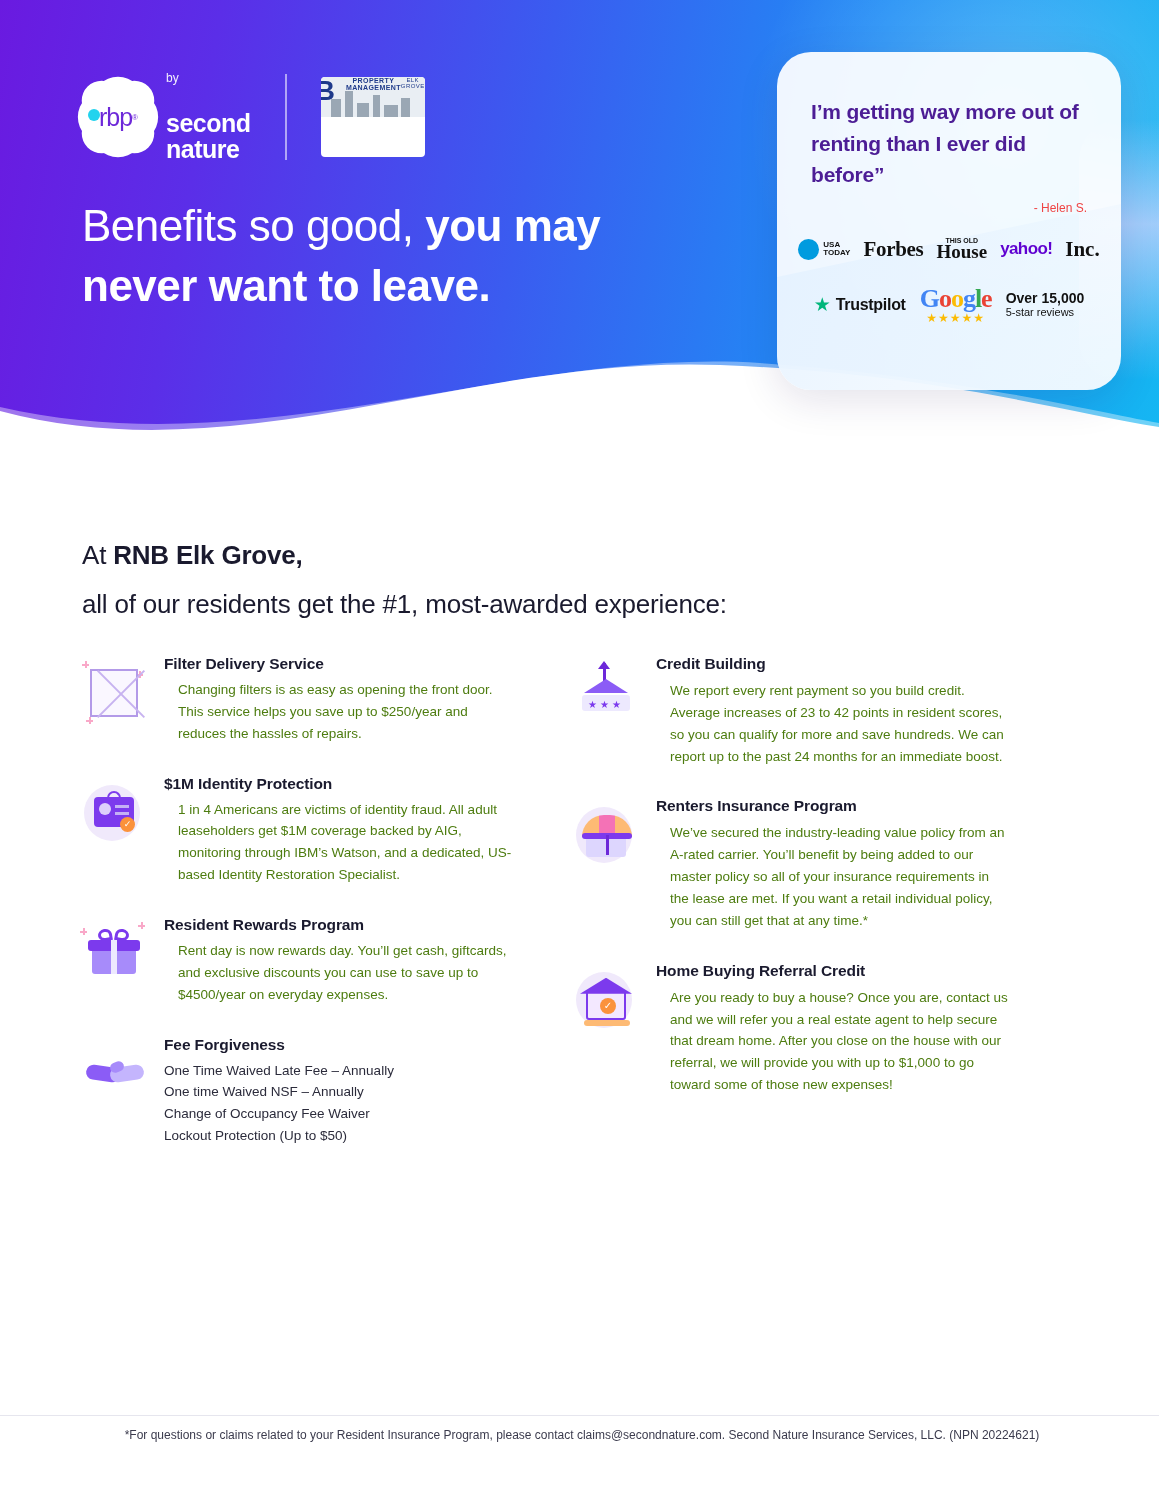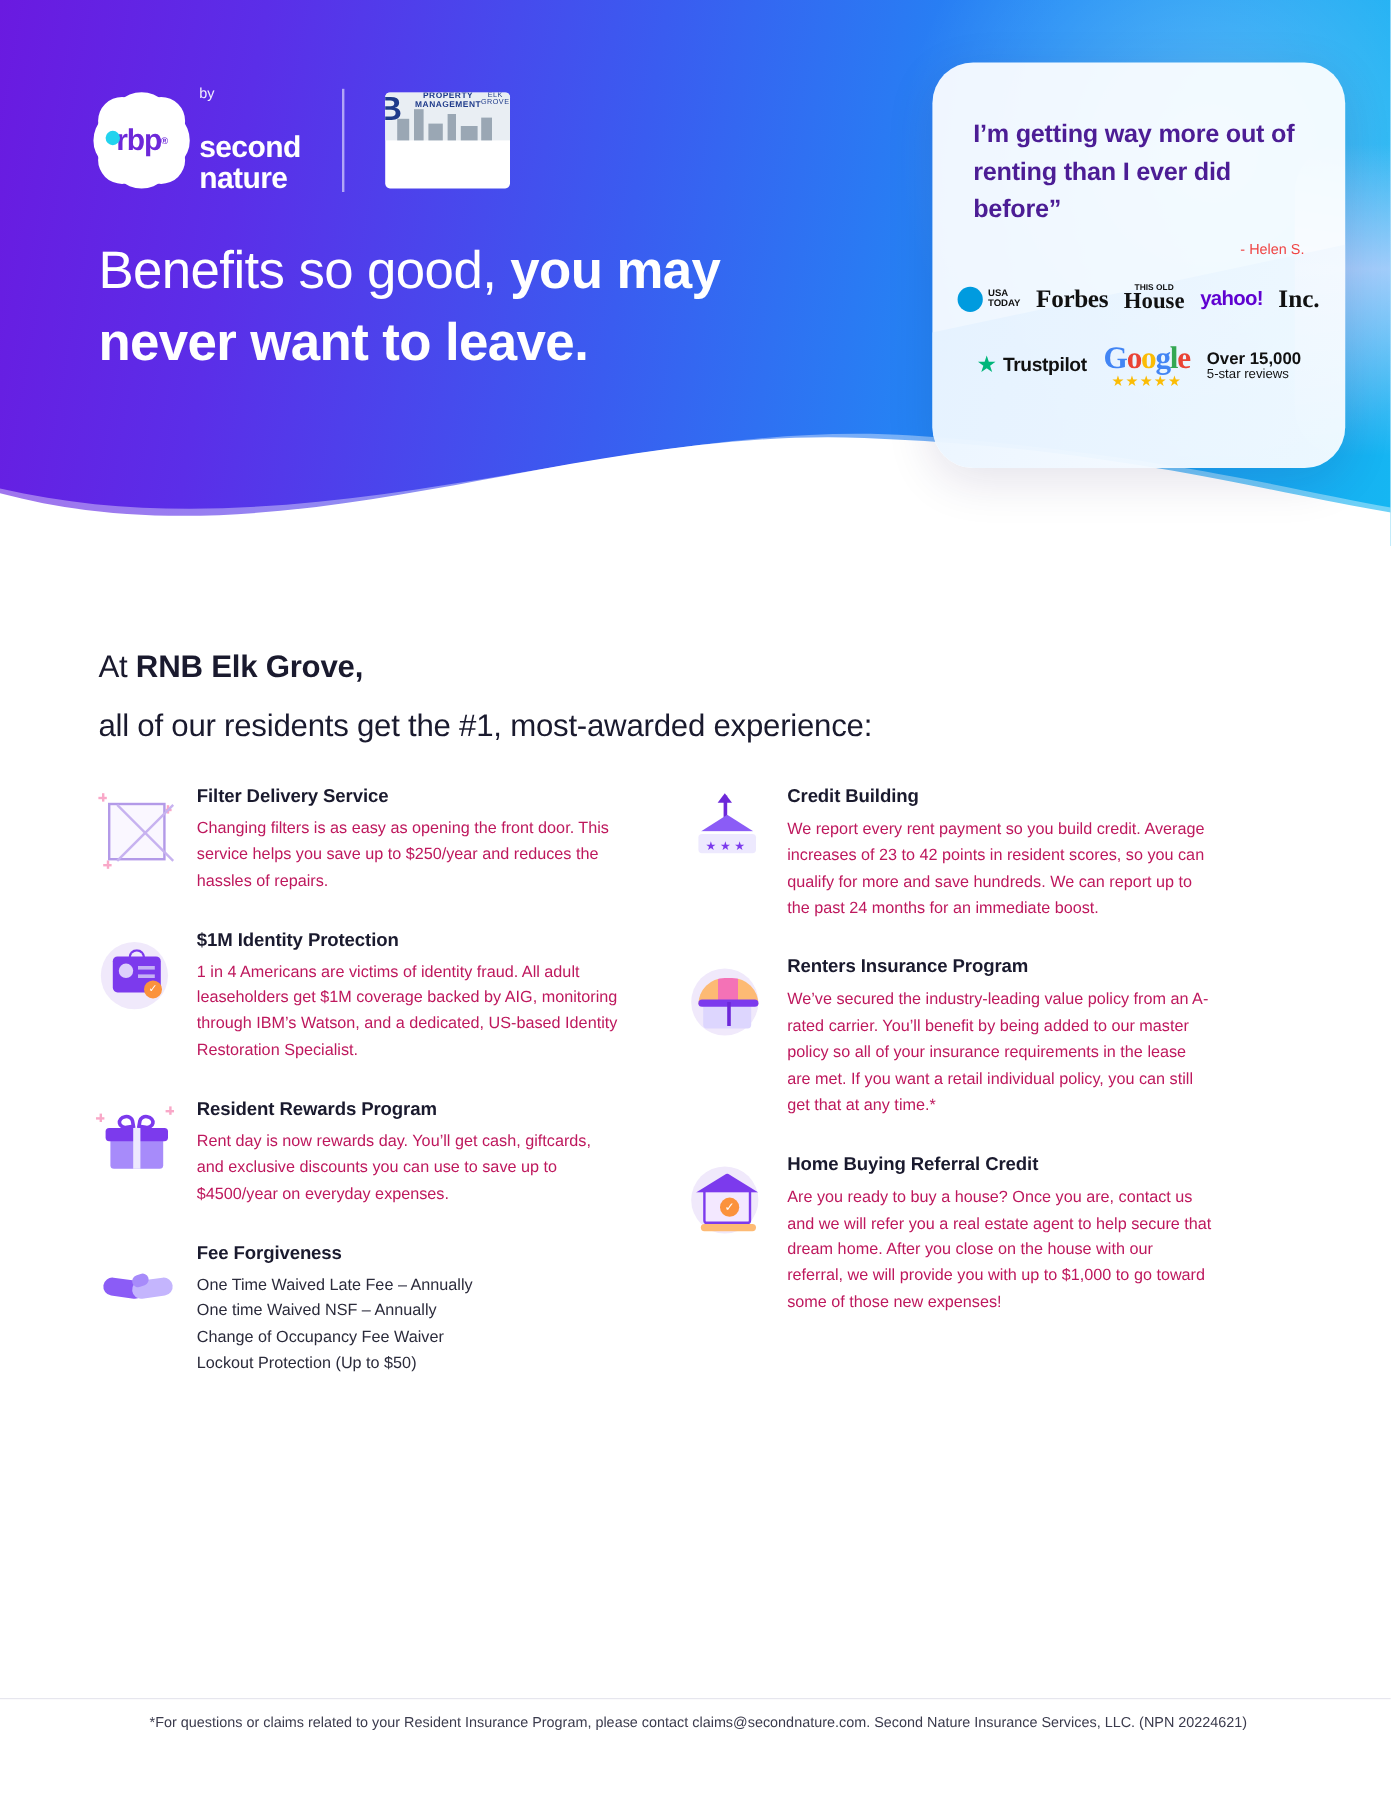--- a/index.html
+++ b/index.html
@@ -49,21 +49,21 @@
     transform: rotate(45deg);
     box-shadow: 0 0 0 0 rgba(0,0,0,0);
   }
   .rbp-blob:before, .rbp-blob:after{
     content:""; position:absolute; background:#fff; border-radius: 22px;
   }
   .rbp-blob:before { inset: -7px 16px; }
   .rbp-blob:after  { inset: 16px -7px; }
   .rbp-text {
     position: absolute; inset: 0; display: flex; align-items: center; justify-content: center;
-    font-size: 25px; font-weight: bold; color: #6d28d9; letter-spacing: -1px;
+    font-size: 25px; font-weight: normal; color: #6d28d9; letter-spacing: -1px;
     z-index: 3;
   }
   .rbp-tm { font-size: 8px; vertical-align: super; color:#6d28d9; }
   .rbp-dot { position:absolute; left:6px; top:28px; width:12px; height:12px; background:#22d3ee; border-radius:50%; z-index:4;}
   .by-second {
     margin-left: 12px; color: #ffffff; line-height: 1.02;
   }
   .by-second .by { font-size: 12px; opacity: .92; }
   .by-second .sn { font-size: 25px; font-weight: bold; letter-spacing: -0.5px; margin-top: 27px; }
   .by-second .sn2 { font-size: 25px; font-weight: bold; letter-spacing: -0.5px; }
@@ -157,21 +157,21 @@
   .title-line1 b { font-weight: bold; }
   .title-line2 { font-size: 26px; color: #1a1a2e; font-weight: 300; margin-top: 18px; letter-spacing: -.2px; }
 
   .cols { position: absolute; left: 78px; top: 655px; width: 1000px; display: flex; gap: 52px; }
   .col { width: 440px; }
   .benefit { display: flex; gap: 14px; margin-bottom: 30px; }
   .benefit .icon-wrap {
     width: 72px; min-width: 72px; height: 72px; position: relative;
   }
   .b-title { font-size: 15.5px; font-weight: bold; color: #1a1a2e; margin-bottom: 6px; letter-spacing: -.1px; }
-  .b-body { font-size: 13.5px; line-height: 1.62; color: #be185d; }
+  .b-body { font-size: 13.5px; line-height: 1.62; color: #4d7c0f; margin-left: 14px; }
   .b-list { font-size: 13.5px; line-height: 1.62; color: #2b2b3b; }
   .col-right .b-title { margin-bottom: 7px; }
 
   
   .ico-circle { position:absolute; left:6px; top:10px; width:56px; height:56px; border-radius:50%; background:#f0e9fb; }
   .spark { position:absolute; width:7px; height:7px; }
   .spark:before, .spark:after { content:""; position:absolute; background:#f9a8c8; }
   .spark:before { left:3px; top:0; width:1.5px; height:7px; }
   .spark:after { left:0; top:3px; width:7px; height:1.5px; }
 

